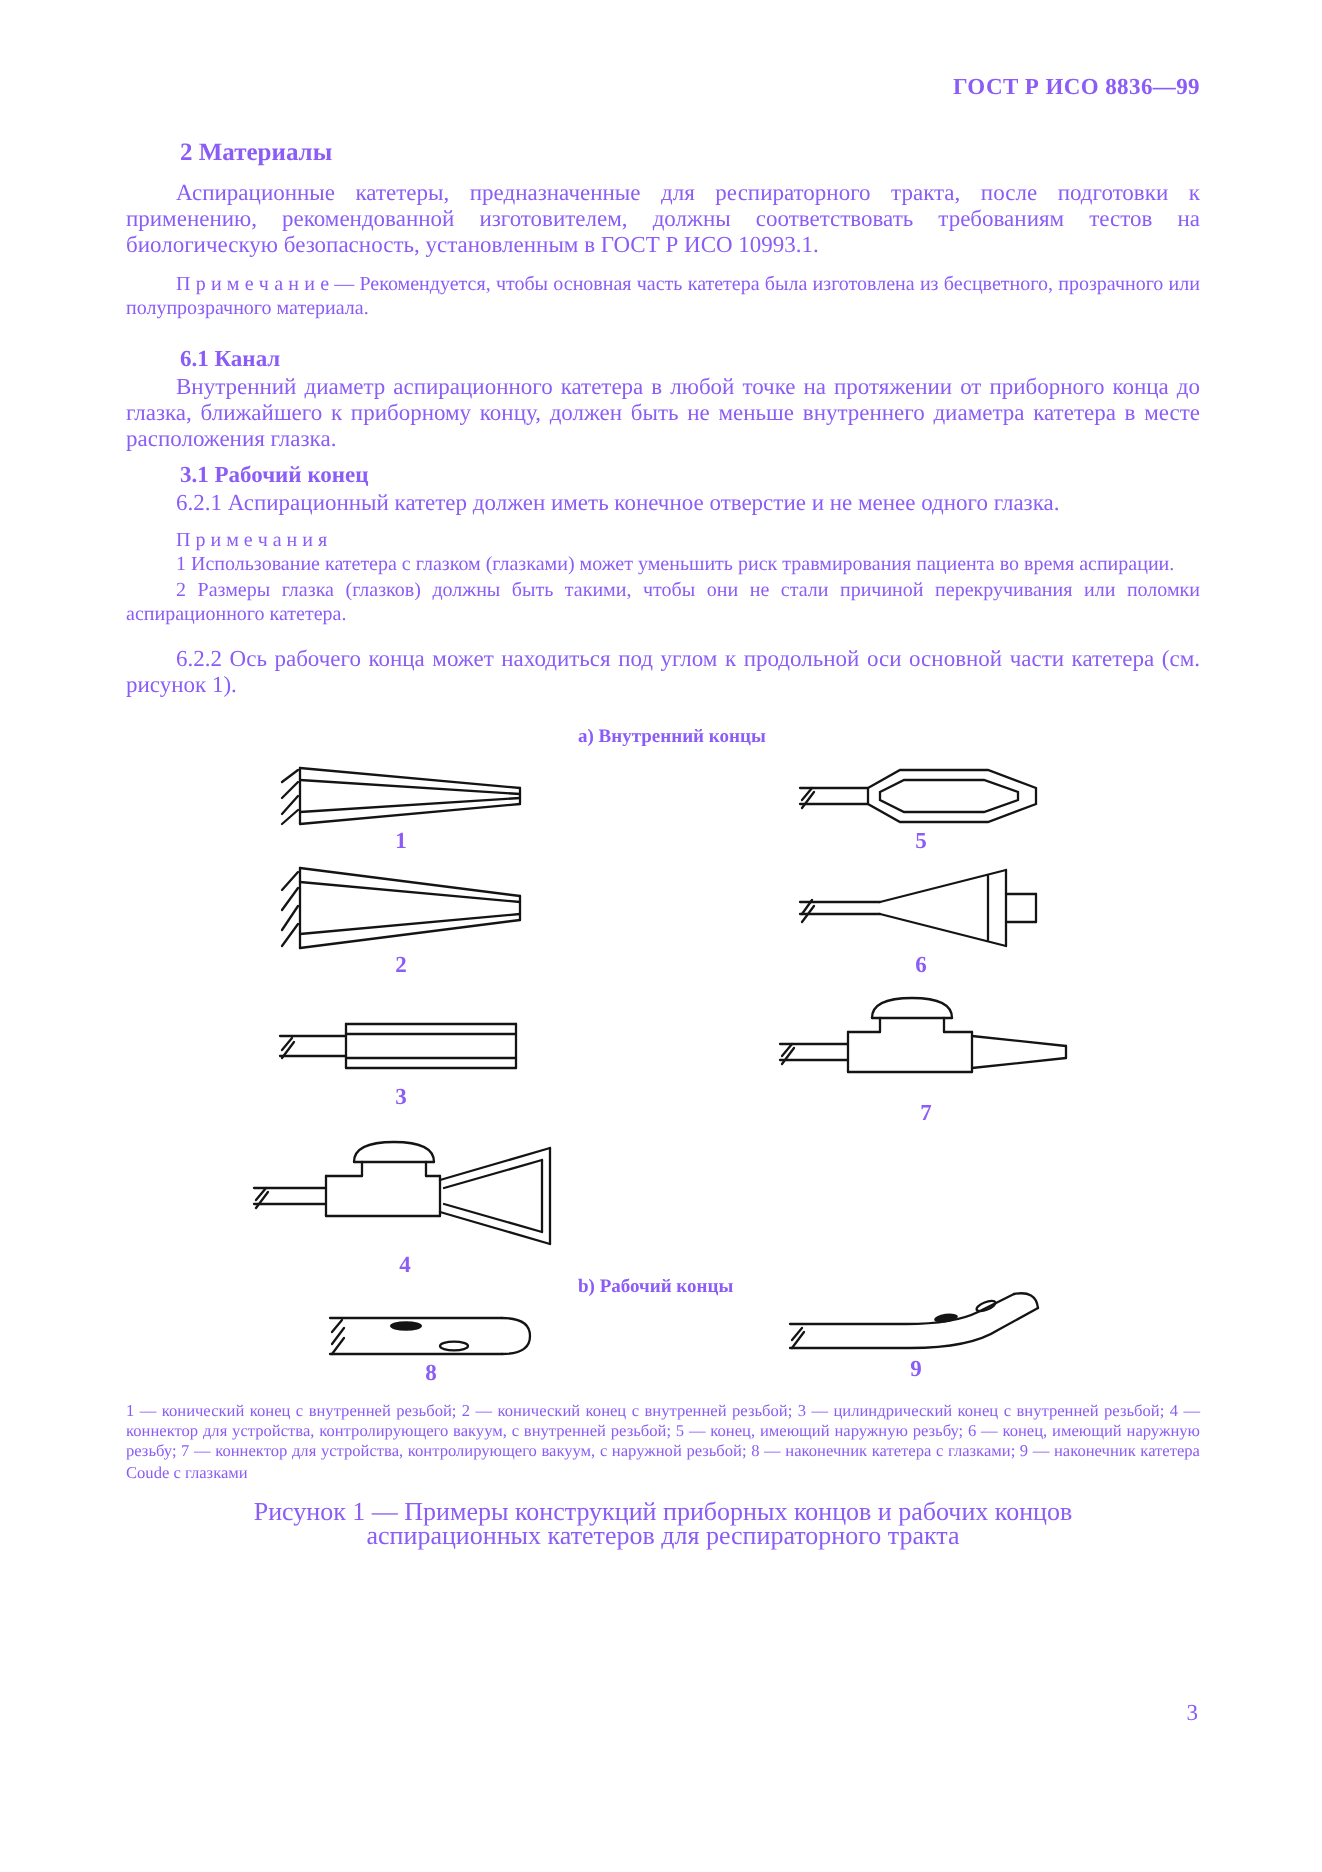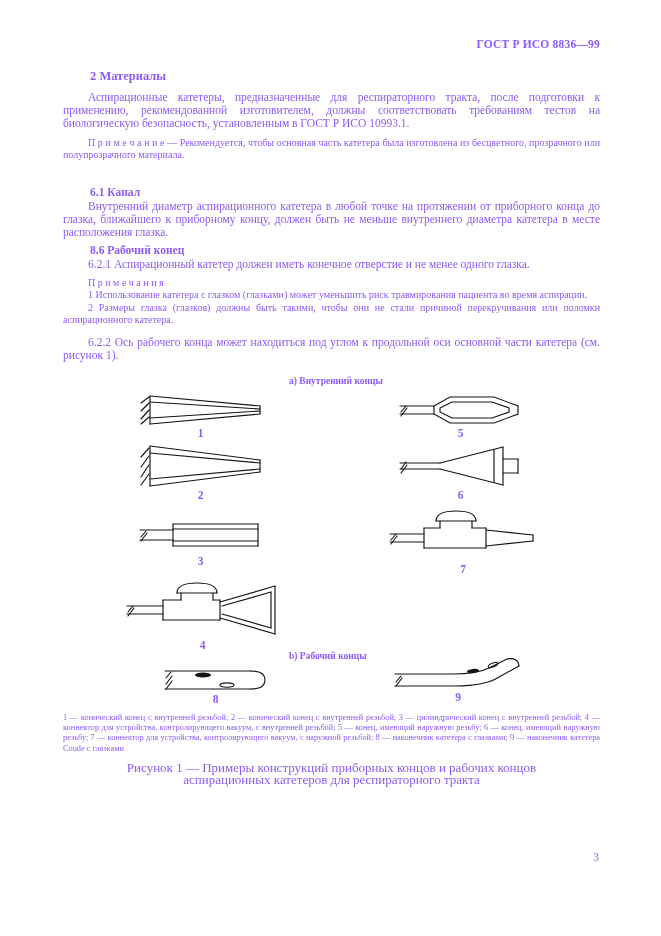--- a/index.html
+++ b/index.html
@@ -55,23 +55,23 @@
 
 <div class="page">
   <div class="content">
 
     <div class="doc-code">ГОСТ Р ИСО 8836—99</div>
 
     <div class="sec-title">2 Материалы</div>
     <p class="para">Аспирационные катетеры, предназначенные для респираторного тракта, после подготовки к применению, рекомендованной изготовителем, должны соответствовать требованиям тестов на биологическую безопасность, установленным в ГОСТ Р ИСО 10993.1.</p>
     <p class="note">П р и м е ч а н и е — Рекомендуется, чтобы основная часть катетера была изготовлена из бесцветного, прозрачного или полупрозрачного материала.</p>
 
-    <div class="sub-title" style="margin-top:25px;">6.1 Канал</div>
+    <div class="sub-title" style="margin-top:13px;">6.1 Канал</div>
     <p class="para tight">Внутренний диаметр аспирационного катетера в любой точке на протяжении от приборного конца до глазка, ближайшего к приборному концу, должен быть не меньше внутреннего диаметра катетера в месте расположения глазка.</p>
-    <div class="sub-title">8.6 Рабочий конец</div>
+    <div class="sub-title">3.1 Рабочий конец</div>
     <p class="para tight">6.2.1 Аспирационный катетер должен иметь конечное отверстие и не менее одного глазка.</p>
 
     <div class="notes-title">П р и м е ч а н и я</div>
     <p class="note-item">1 Использование катетера с глазком (глазками) может уменьшить риск травмирования пациента во время аспирации.</p>
     <p class="note-item">2 Размеры глазка (глазков) должны быть такими, чтобы они не стали причиной перекручивания или поломки аспирационного катетера.</p>
 
     <p class="para" style="margin-top:11px;">6.2.2 Ось рабочего конца может находиться под углом к продольной оси основной части катетера (см. рисунок 1).</p>
 
     <div class="figure-area">
 

